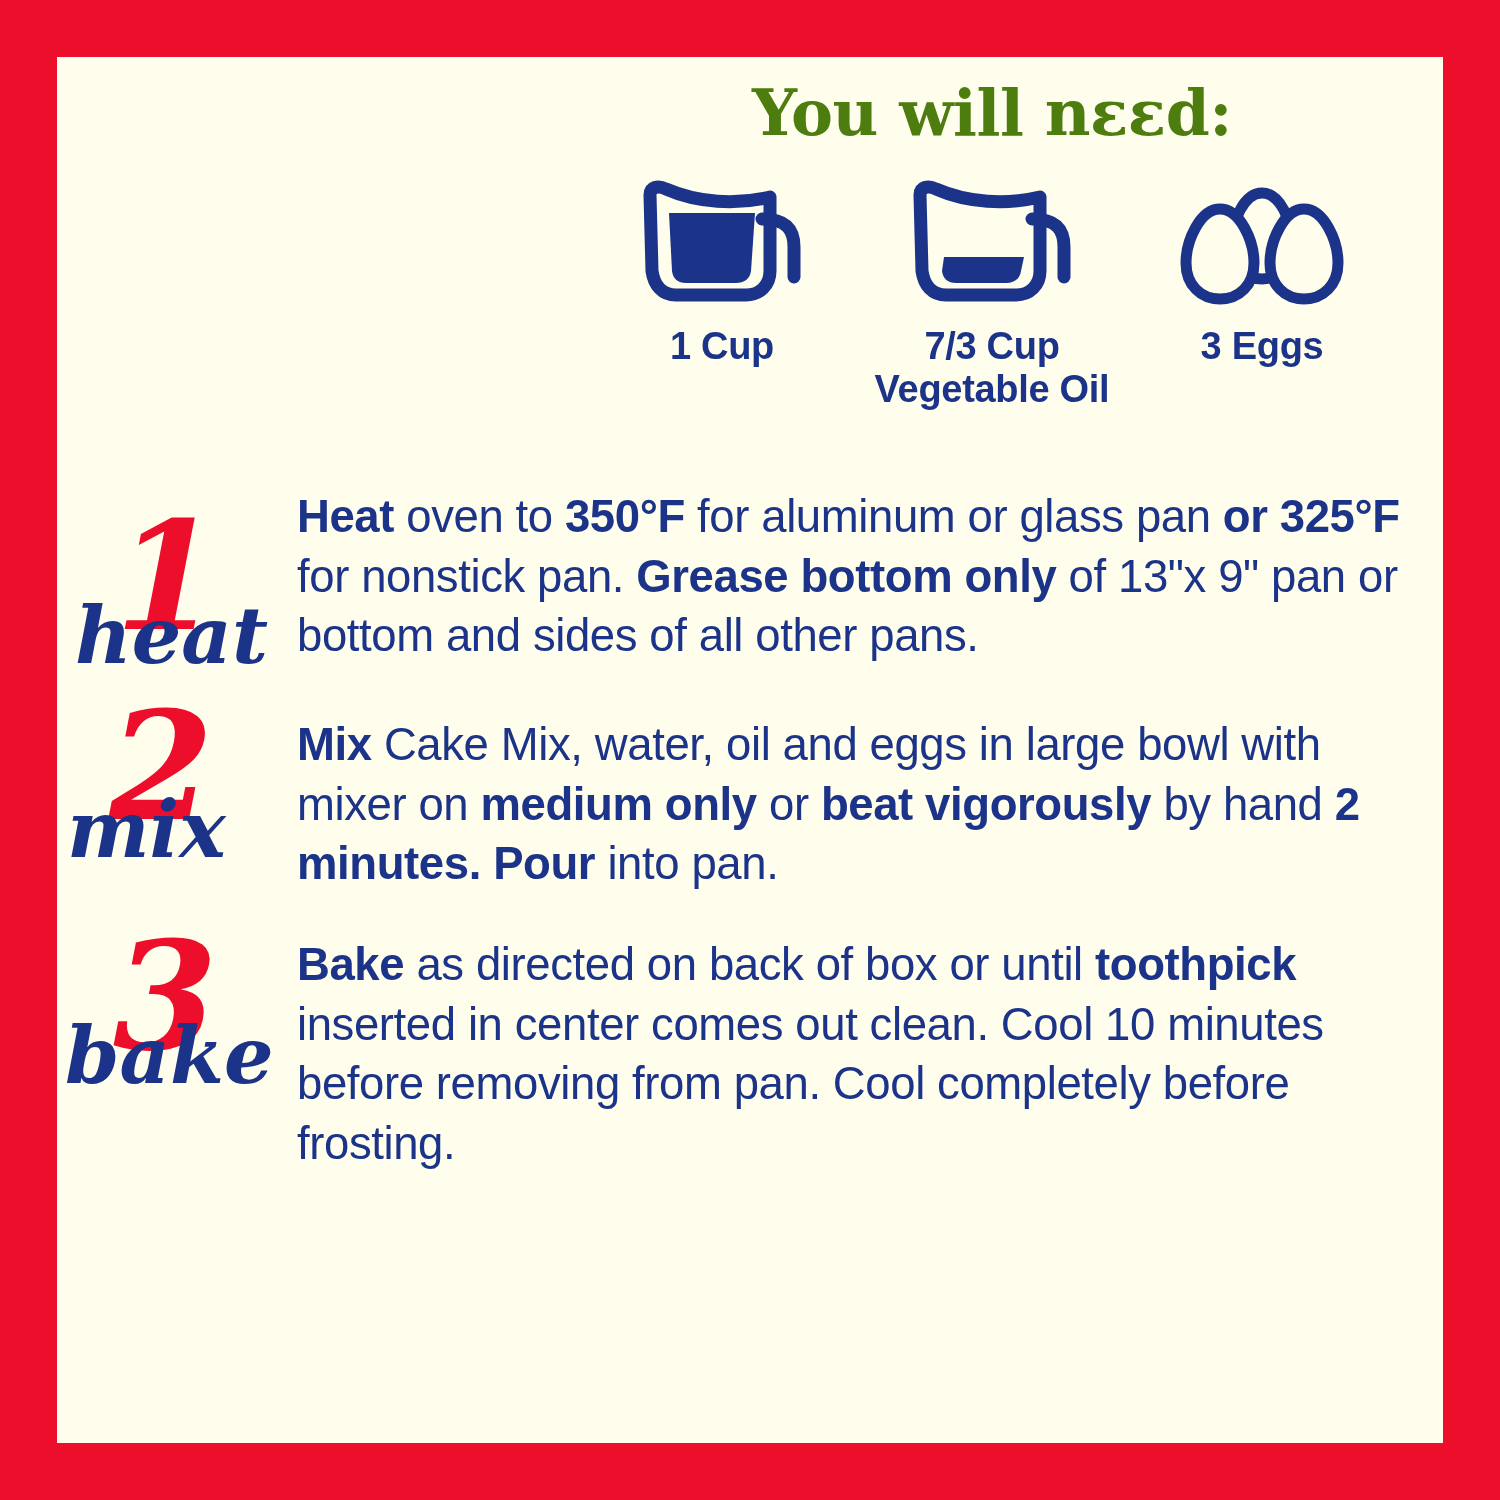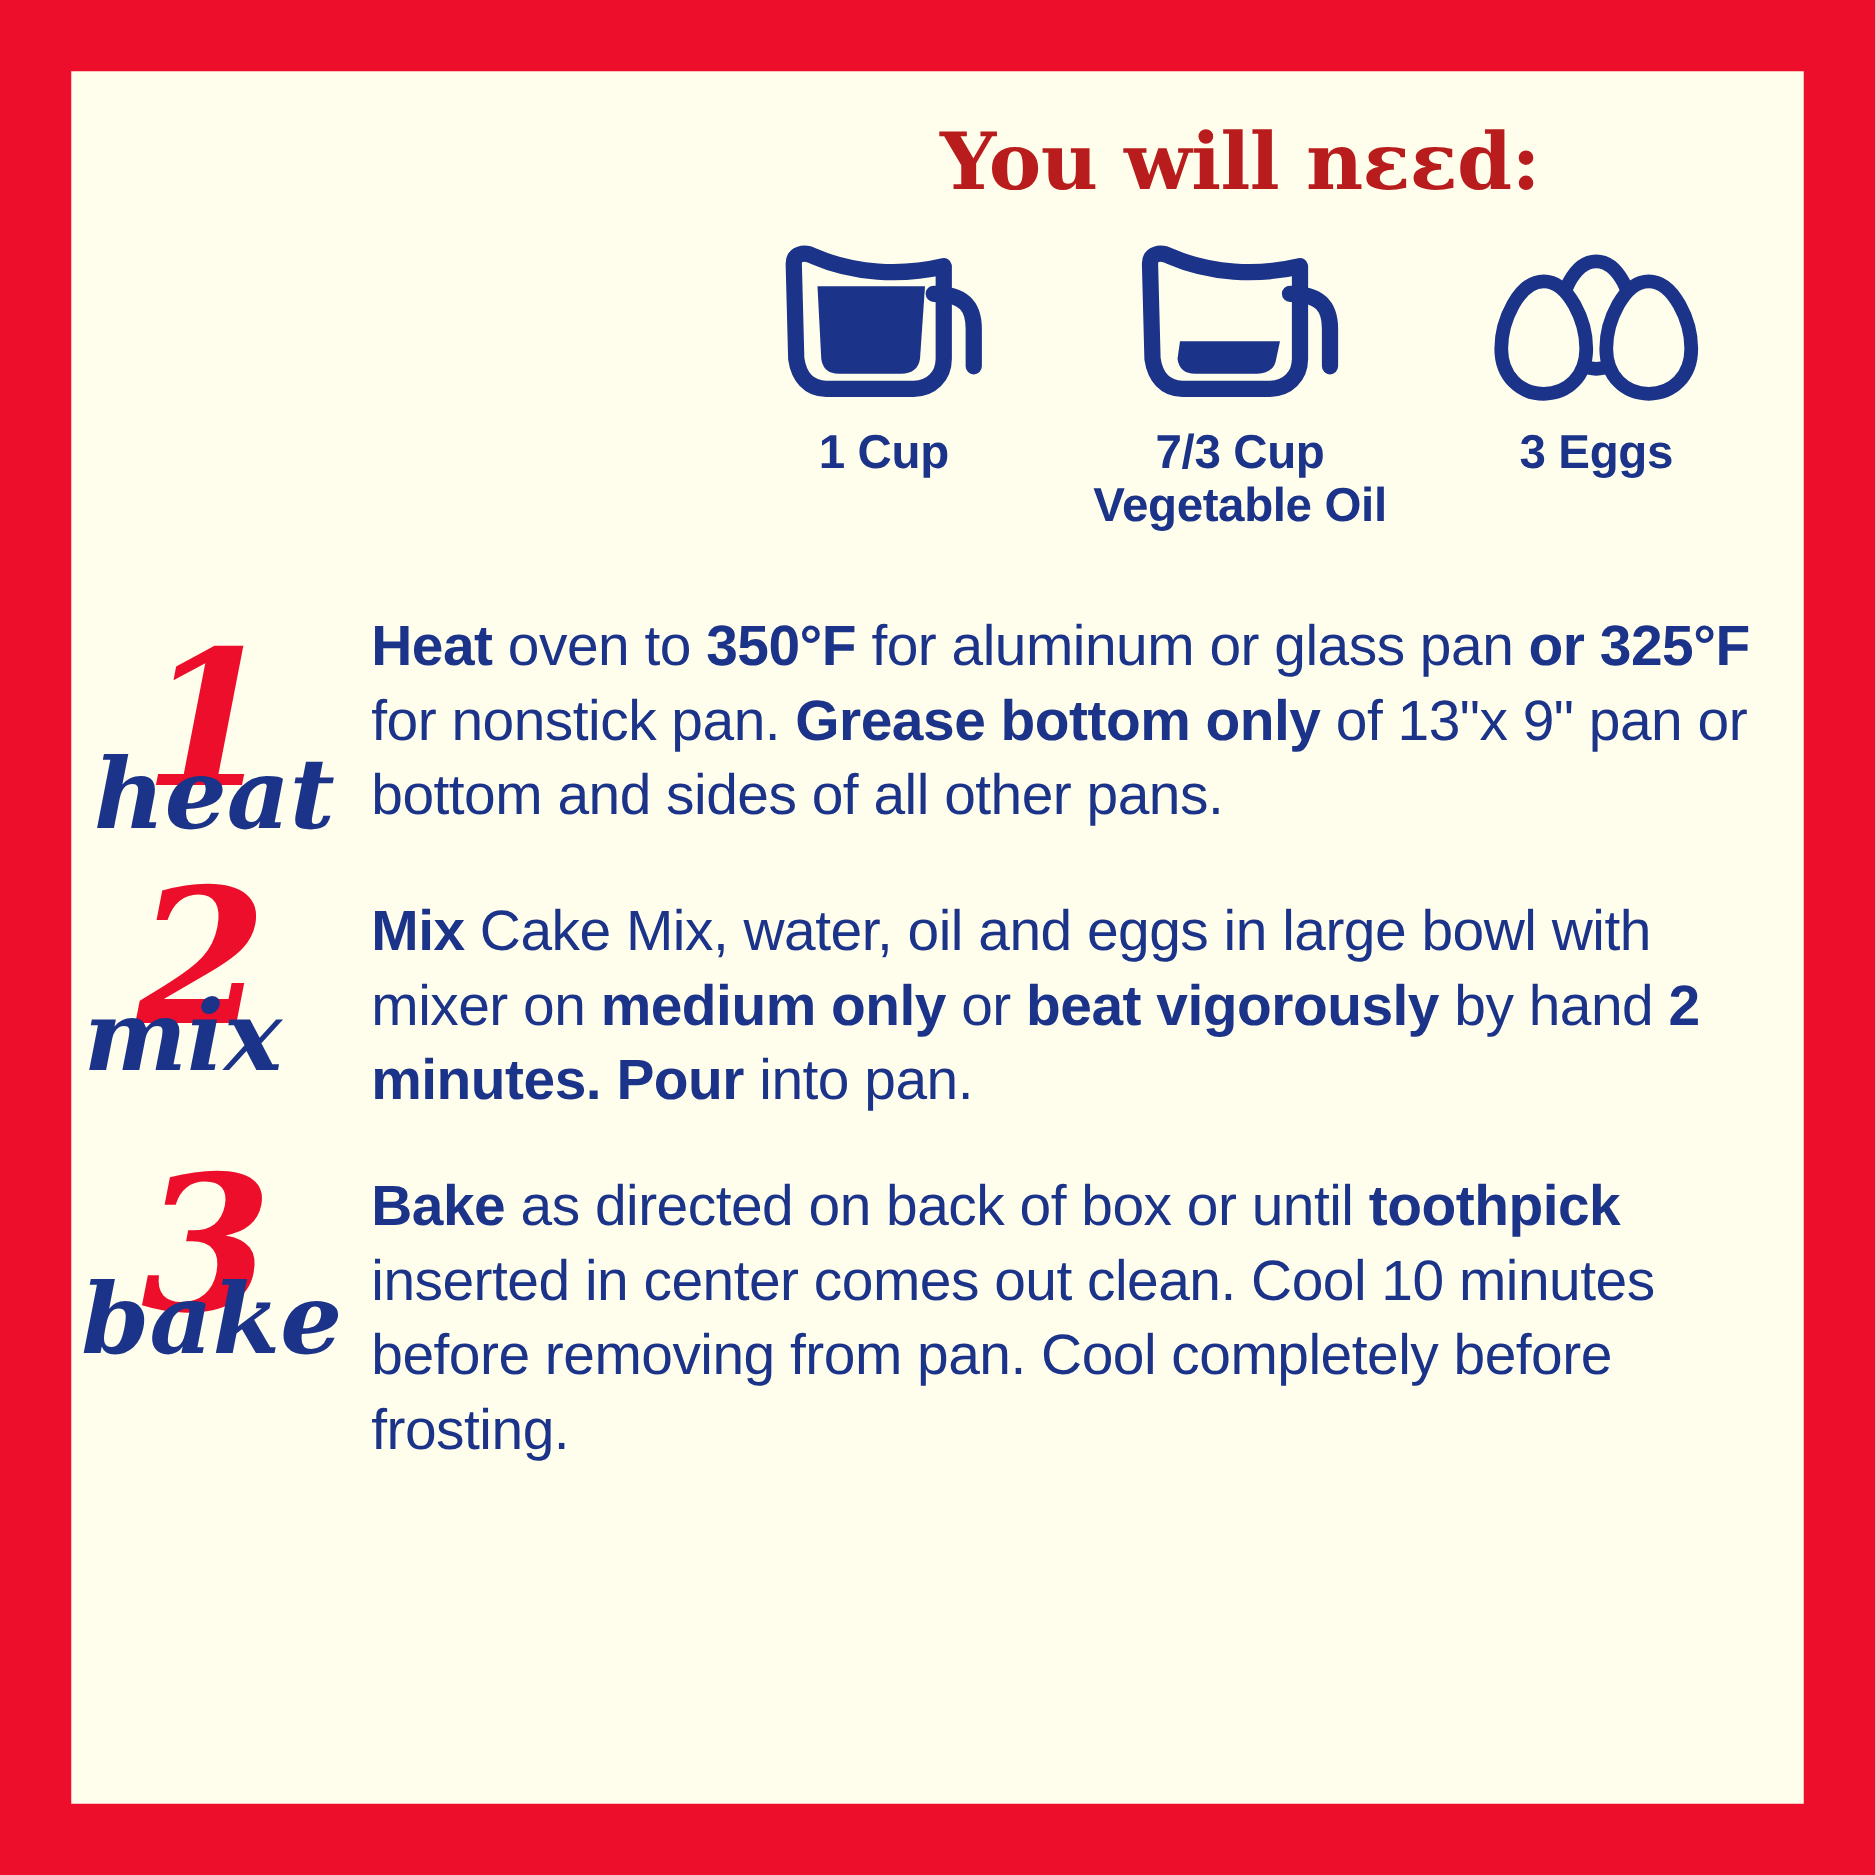--- a/index.html
+++ b/index.html
@@ -45,32 +45,32 @@
   #needs-section {
     position: absolute;
     left: 510px;
     top: 25px;
     width: 850px;
   }
   #needs-title {
     font-family: "DejaVu Serif", "Liberation Serif", serif;
     font-weight: bold;
     font-size: 63px;
-    color: #b91c1c;
+    color: #4d7c0f;
     text-align: center;
     letter-spacing: -0.5px;
-    margin: 16px;
+    margin: 0;
     line-height: 1;
   }
   #needs-row {
     display: flex;
     justify-content: center;
     align-items: flex-start;
     margin-top: 26px;
-    gap: 15px;
+    gap: 0px;
   }
   .need-item {
     width: 270px;
     text-align: center;
   }
   .need-icon {
     height: 140px;
     display: flex;
     align-items: flex-end;
     justify-content: center;

